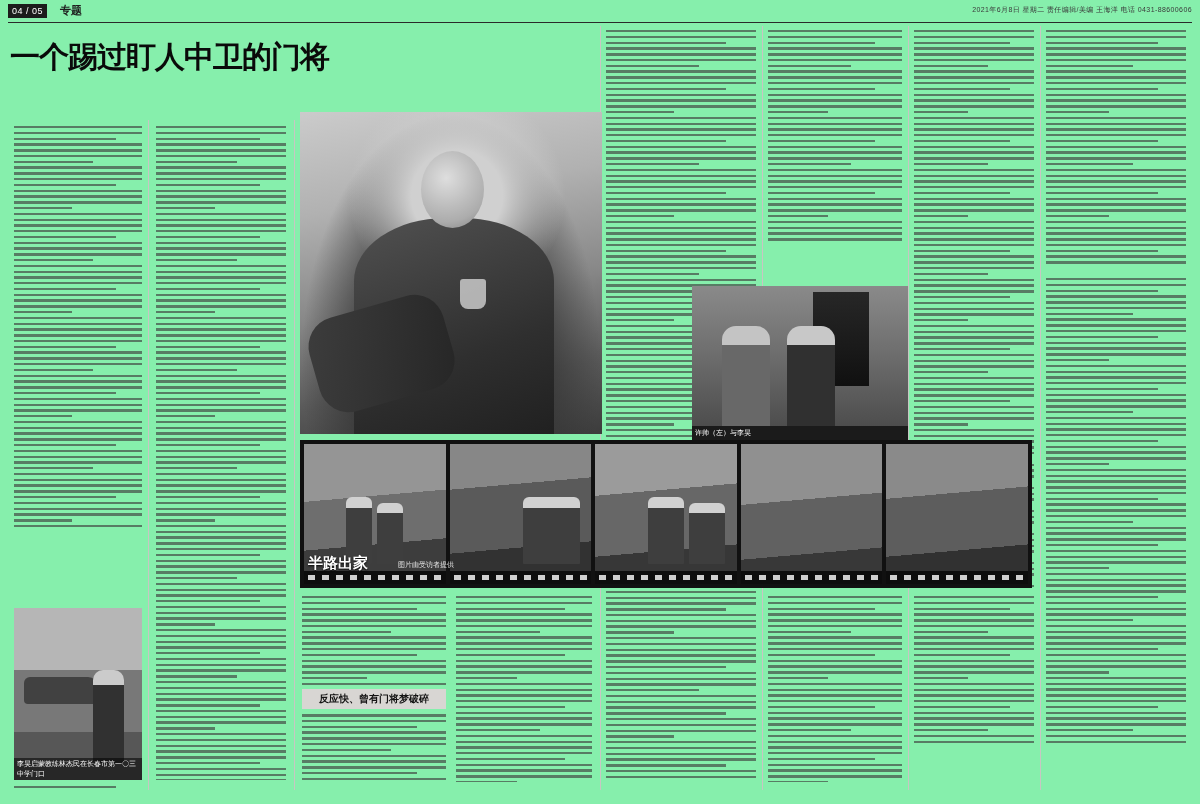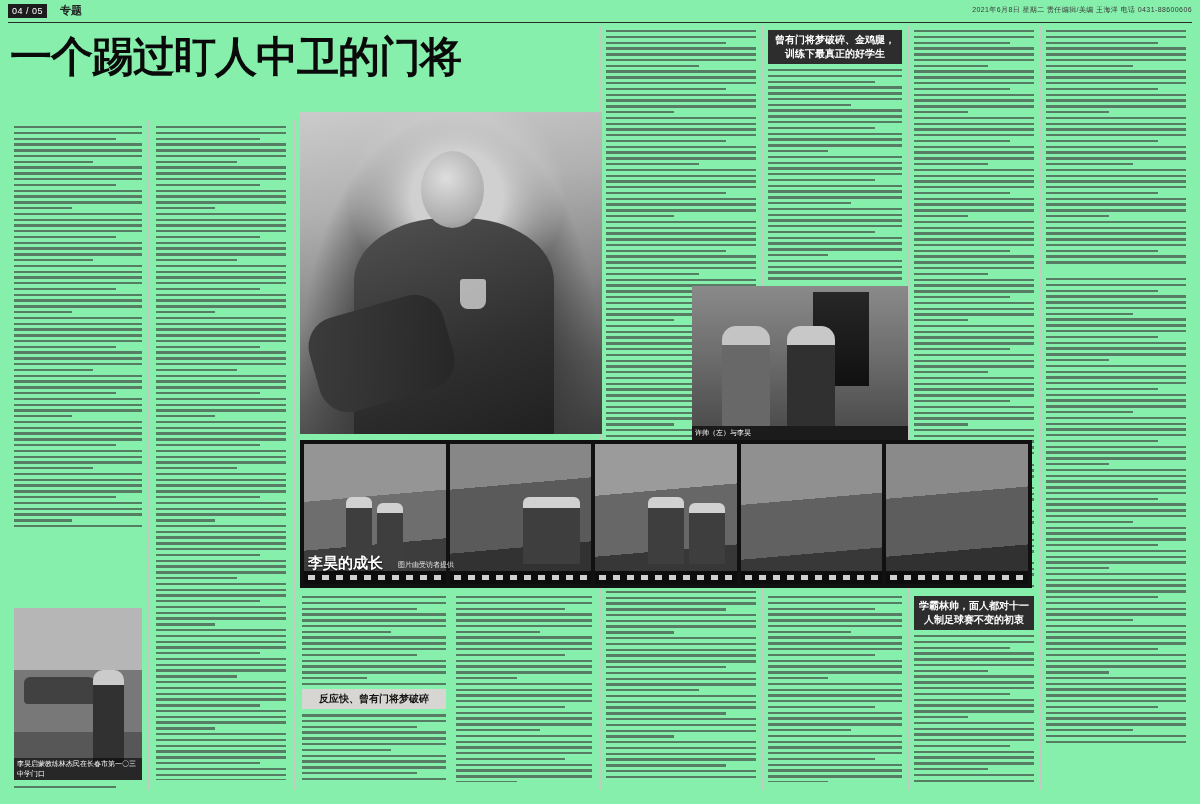--- a/index.html
+++ b/index.html
@@ -87,21 +87,21 @@
     font-weight: bold;
     font-size: 19px;
     line-height: 24px;
     color: #121212;
     letter-spacing: -0.5px;
     white-space: nowrap;
   }
   #headline {
     font-family: "DejaVu Sans", sans-serif;
     font-weight: bold;
-    font-size: 42px;
+    font-size: 30px;
     line-height: 50px;
     color: #0a0a0a;
     letter-spacing: -1px;
     margin-top: 4px;
     white-space: nowrap;
   }
 
   
   .textcol {
     position: absolute;
@@ -731,21 +731,20 @@
         <i></i>
         <i></i>
         <i class="sh2"></i>
         <i></i>
         <i></i>
 
     </div>
   </div>
 
   <div class="textcol" style="left:768px; top:30px; width:134px; height:250px;">
-    <div class="subhead dark" style="margin-top:0;">曾有门将梦破碎、金鸡腿，训练下最真正的好学生</div>
     <div class="faketext small">
       <i></i>
         <i></i>
         <i class="sh2"></i>
         <i></i>
         <i></i>
         <i></i>
         <i class="sh"></i>
         <i></i>
         <i></i>
@@ -953,21 +952,20 @@
         <i></i>
         <i></i>
         <i></i>
         <i class="sh"></i>
       <i></i>
 
     </div>
   </div>
 
   <div class="textcol" style="left:914px; top:596px; width:120px; height:186px;">
-    <div class="subhead dark" style="margin-top:0;">学霸林帅，面人都对十一人制足球赛不变的初衷</div>
     <div class="faketext small">
       <i></i>
         <i></i>
         <i class="sh2"></i>
         <i></i>
         <i></i>
         <i></i>
         <i class="sh"></i>
         <i></i>
         <i></i>
@@ -1218,19 +1216,19 @@
             <i style="left:46px"></i>
             <i style="left:60px"></i>
             <i style="left:74px"></i>
             <i style="left:88px"></i>
             <i style="left:102px"></i>
             <i style="left:116px"></i>
             <i style="left:130px"></i>
         </div>
       </div>
     </div>
-    <div id="gallery-caption">李昊的成长</div>
+    <div id="gallery-caption">半路出家</div>
     <div id="gallery-subcaption">图片由受访者提供</div>
   </div>
 
   <div class="photo-caption-bar" style="left:692px; top:426px; width:216px;">许帅（左）与李昊</div>
 
 </div>
 
 </body></html>

